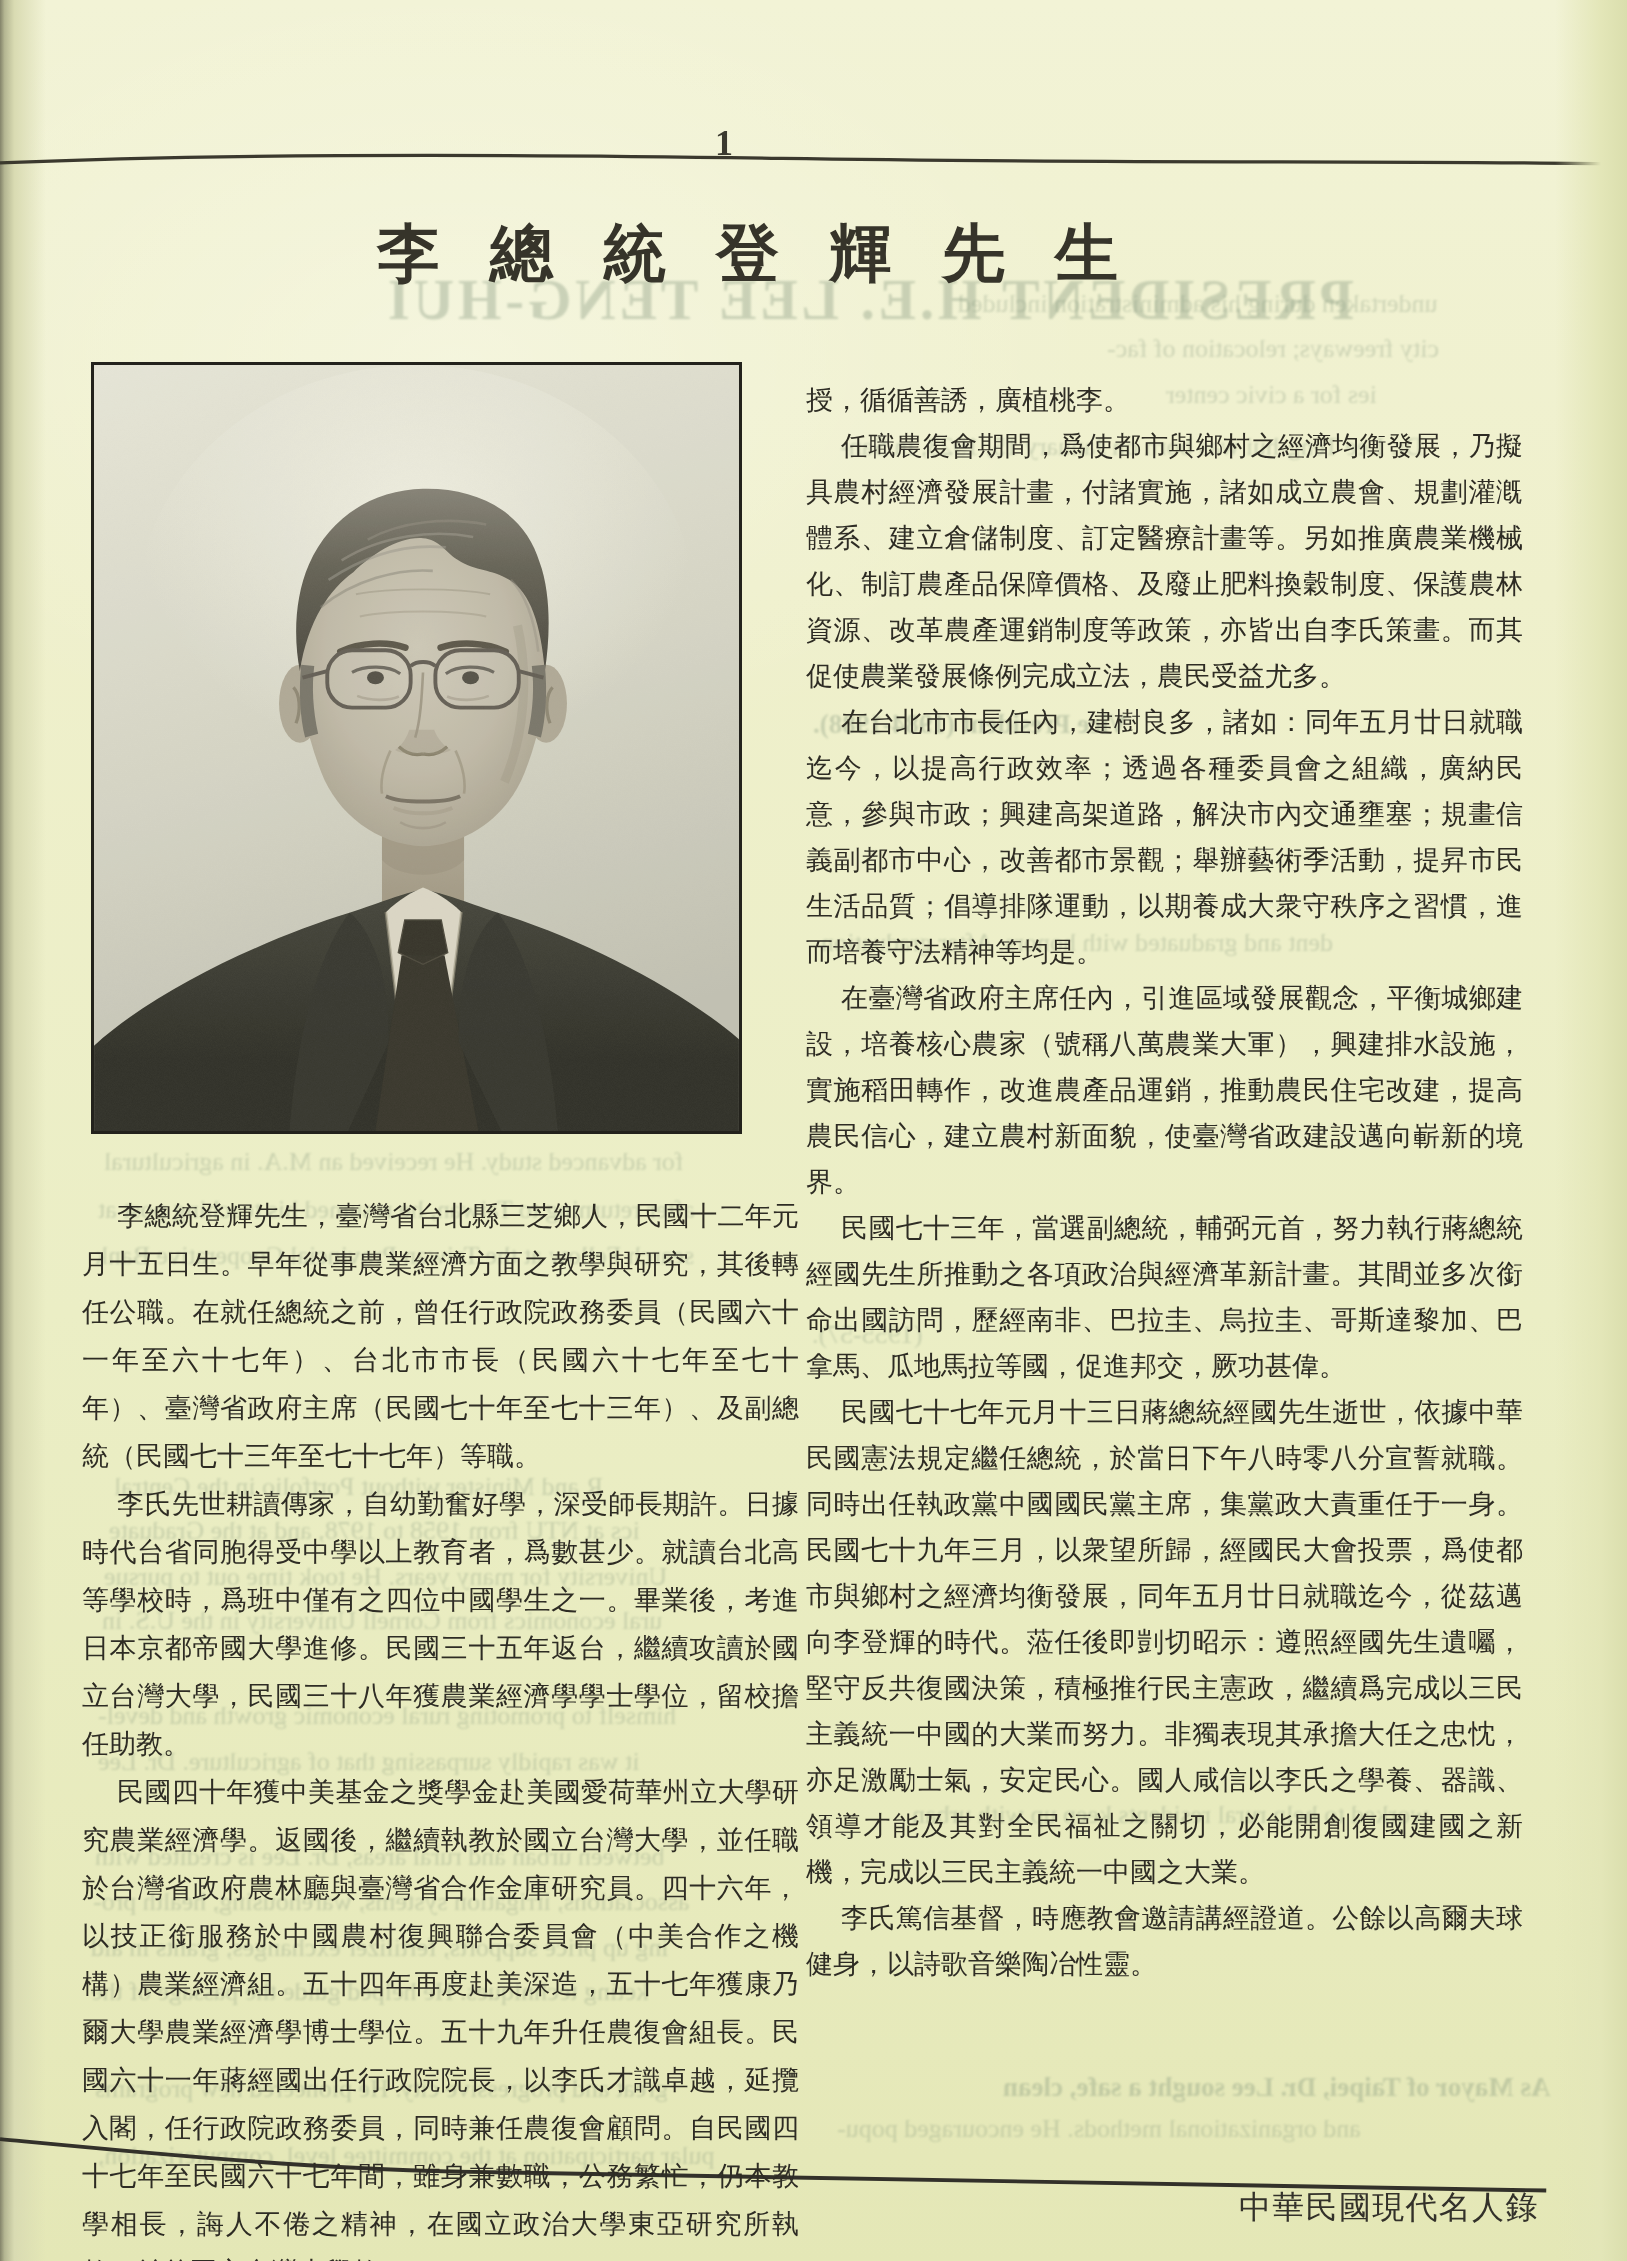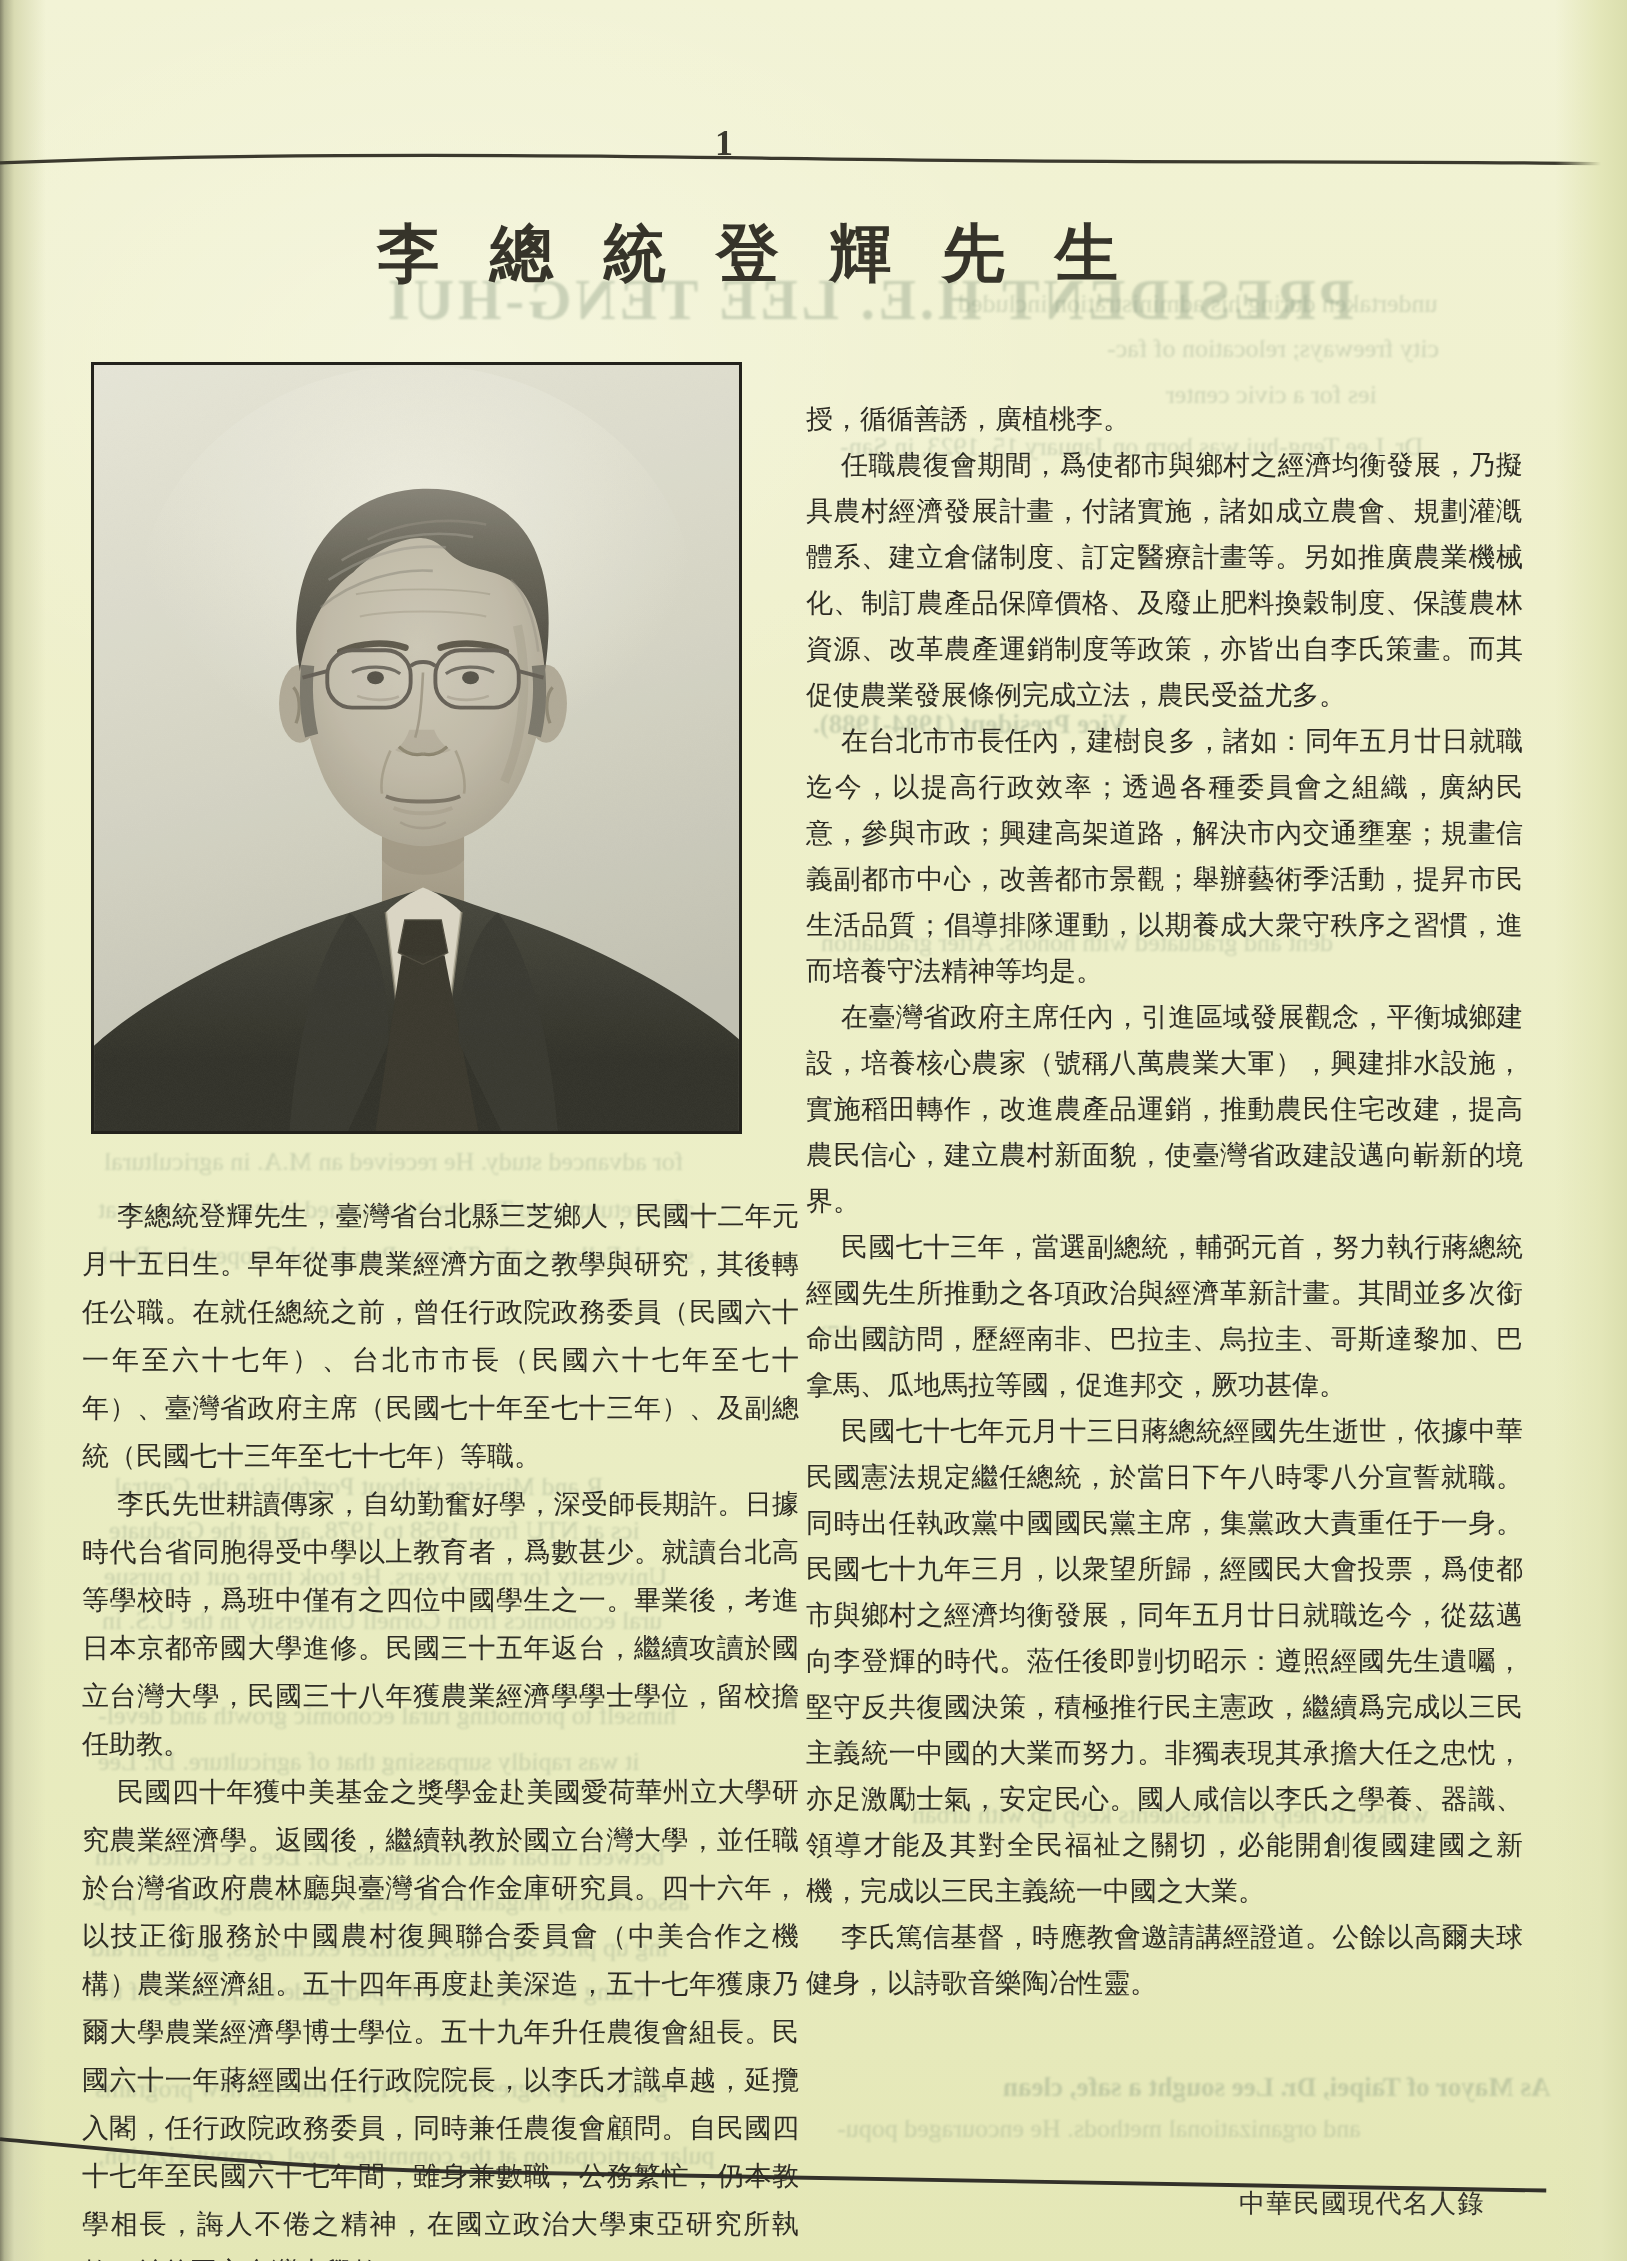--- a/index.html
+++ b/index.html
@@ -41,24 +41,24 @@
   }
   .photo svg{display:block;width:100%;height:100%;}
   .col{
     position:absolute;
     font-size:27px;line-height:46px;color:#2e2c24;
     text-align:justify;
   }
   .col p{margin:0;text-indent:1.3em;}
   .col p.cont{text-indent:0;}
   .col-left{left:82px;top:1192px;width:717px;line-height:48px;}
-  .col-right{left:806px;top:396px;width:717px;}
+  .col-right{left:806px;top:377px;width:717px;}
   .footer{
     position:absolute;left:1239px;top:2186px;
-    font-size:26px;letter-spacing:1.3px;color:#33312a;white-space:nowrap;
+    font-size:32px;letter-spacing:1.3px;color:#33312a;white-space:nowrap;
   }
   .bleed-layer{position:absolute;inset:0;pointer-events:none;}
   .bleed{
     position:absolute;transform:scaleX(-1);
     color:#7c9077;opacity:.30;filter:blur(1px);
     font-family:"Liberation Serif","DejaVu Serif",serif;
     white-space:nowrap;line-height:1;
   }
   .bleed.bold{font-weight:700;opacity:.34;}
 </style>

